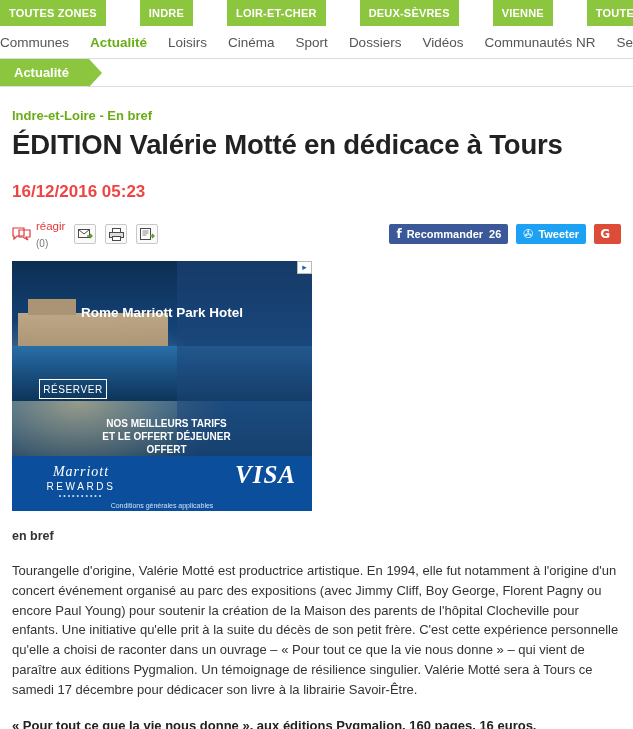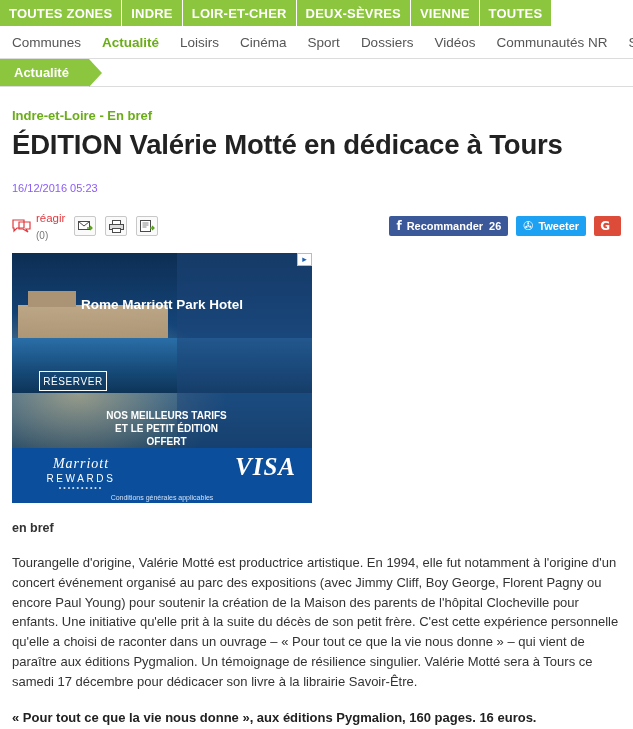--- a/index.html
+++ b/index.html
@@ -11,25 +11,26 @@
     font-family: "Liberation Sans", sans-serif;
     color: #333;
   }
 
   
   .zone-nav {
     display: flex;
     align-items: stretch;
     height: 26px;
     background: #ffffff;
-    font-size: 13px;
+    font-size: 11px;
     font-weight: bold;
     letter-spacing: 0.2px;
     overflow: hidden;
     white-space: nowrap;
+    gap: 33px;
   }
   .zone-nav .zone {
     display: flex;
     align-items: center;
     padding: 0 9px;
     color: #ffffff;
     background: #8cc63e;
     border-right: 1px solid #ffffff;
     cursor: pointer;
   }
@@ -37,21 +38,20 @@
     background: #6aad17;
   }
 
   
   .section-nav {
     display: flex;
     align-items: center;
     height: 33px;
     border-bottom: 1px solid #dcdcdc;
     font-size: 13.5px;
-    padding-left: 12px;
     overflow: hidden;
     white-space: nowrap;
   }
   .section-nav .sec {
     color: #555;
     margin-right: 21px;
     cursor: pointer;
   }
   .section-nav .sec.active {
     color: #6aad17;
@@ -126,23 +126,23 @@
   h1.headline {
     margin: 6px 0 0 0;
     font-size: 27.5px;
     line-height: 1.17;
     font-weight: bold;
     color: #222;
     letter-spacing: -0.2px;
   }
   .pubdate {
     margin-top: 21px;
-    font-size: 11px;
-    font-weight: normal;
-    color: #8b5cf6;
+    font-size: 17px;
+    font-weight: bold;
+    color: #ef4444;
   }
 
   
   .tools {
     display: flex;
     align-items: center;
     margin-top: 19px;
     height: 26px;
   }
   .react {
@@ -475,21 +475,21 @@
       <div class="ad-bldg"></div>
       <div class="ad-bldg2"></div>
       <div class="ad-water"></div>
     </div>
     <div class="ad-panel"></div>
     <div class="ad-hotel">Rome Marriott Park Hotel</div>
     <div class="ad-cta">RÉSERVER</div>
     <div class="ad-bottom"></div>
     <div class="ad-tagline">
       <div>NOS MEILLEURS TARIFS</div>
-      <div>ET LE PETIT ÉDITION</div>
+      <div>ET LE OFFERT DÉJEUNER</div>
       <div>OFFERT</div>
     </div>
     <div class="ad-marriott">
       <div class="m1">Marriott</div>
       <div class="m2">REWARDS</div>
       <div class="dots">••••••••••</div>
     </div>
     <div class="ad-visa">VISA</div>
     <div class="ad-terms">Conditions générales applicables</div>
     <div class="ad-choice">▸</div>

